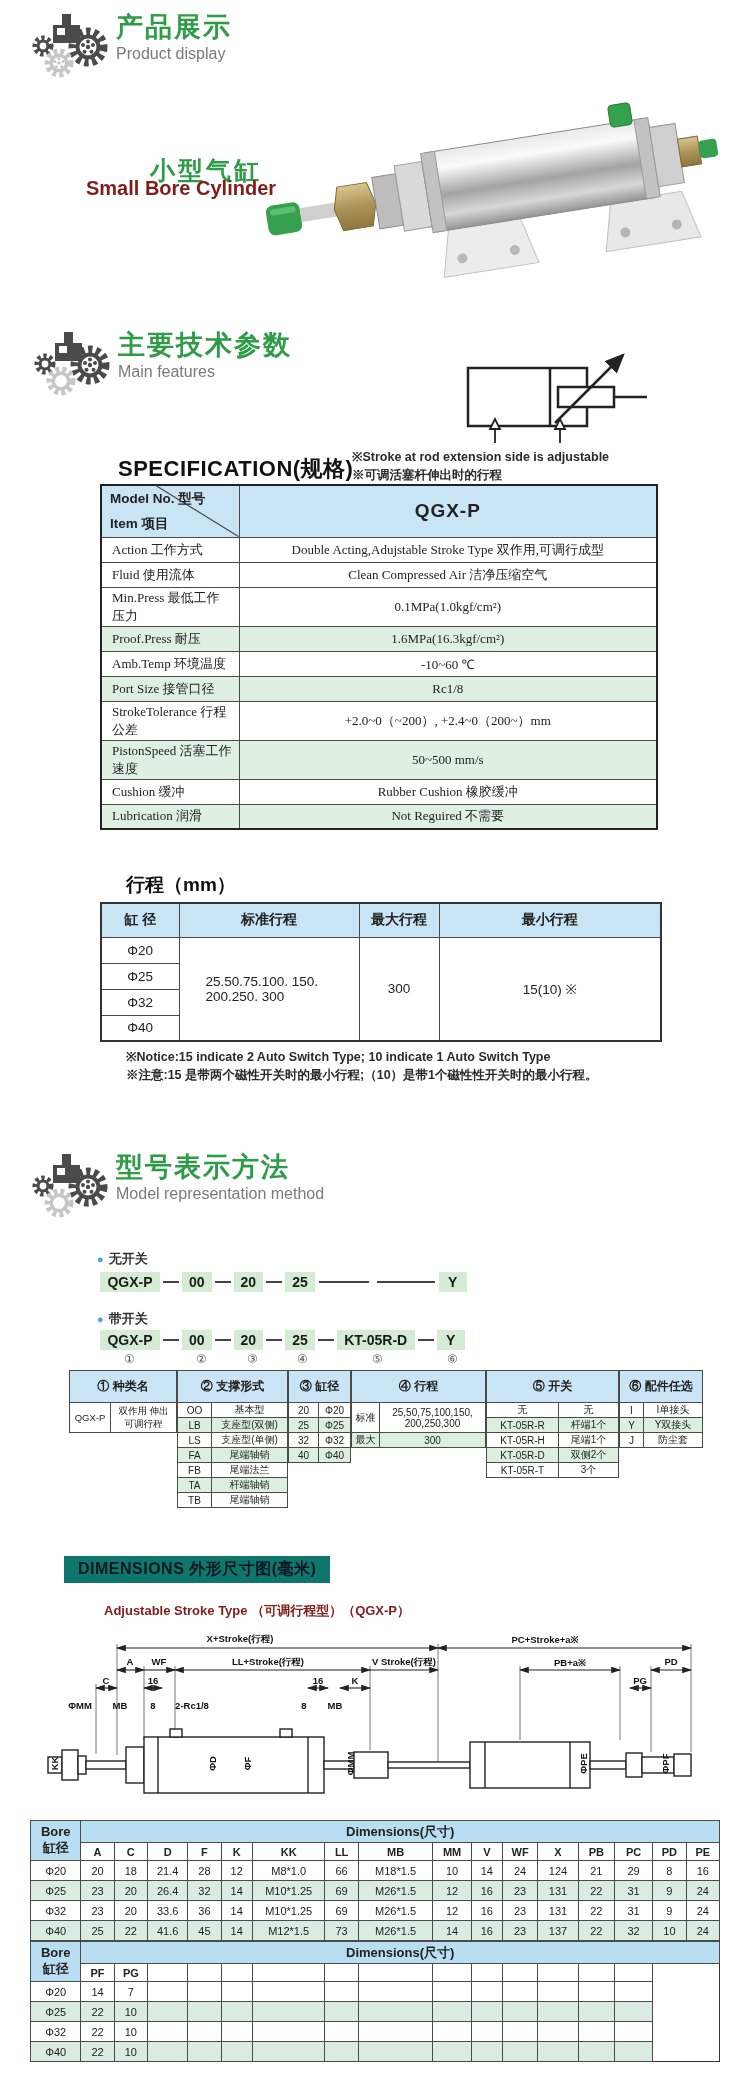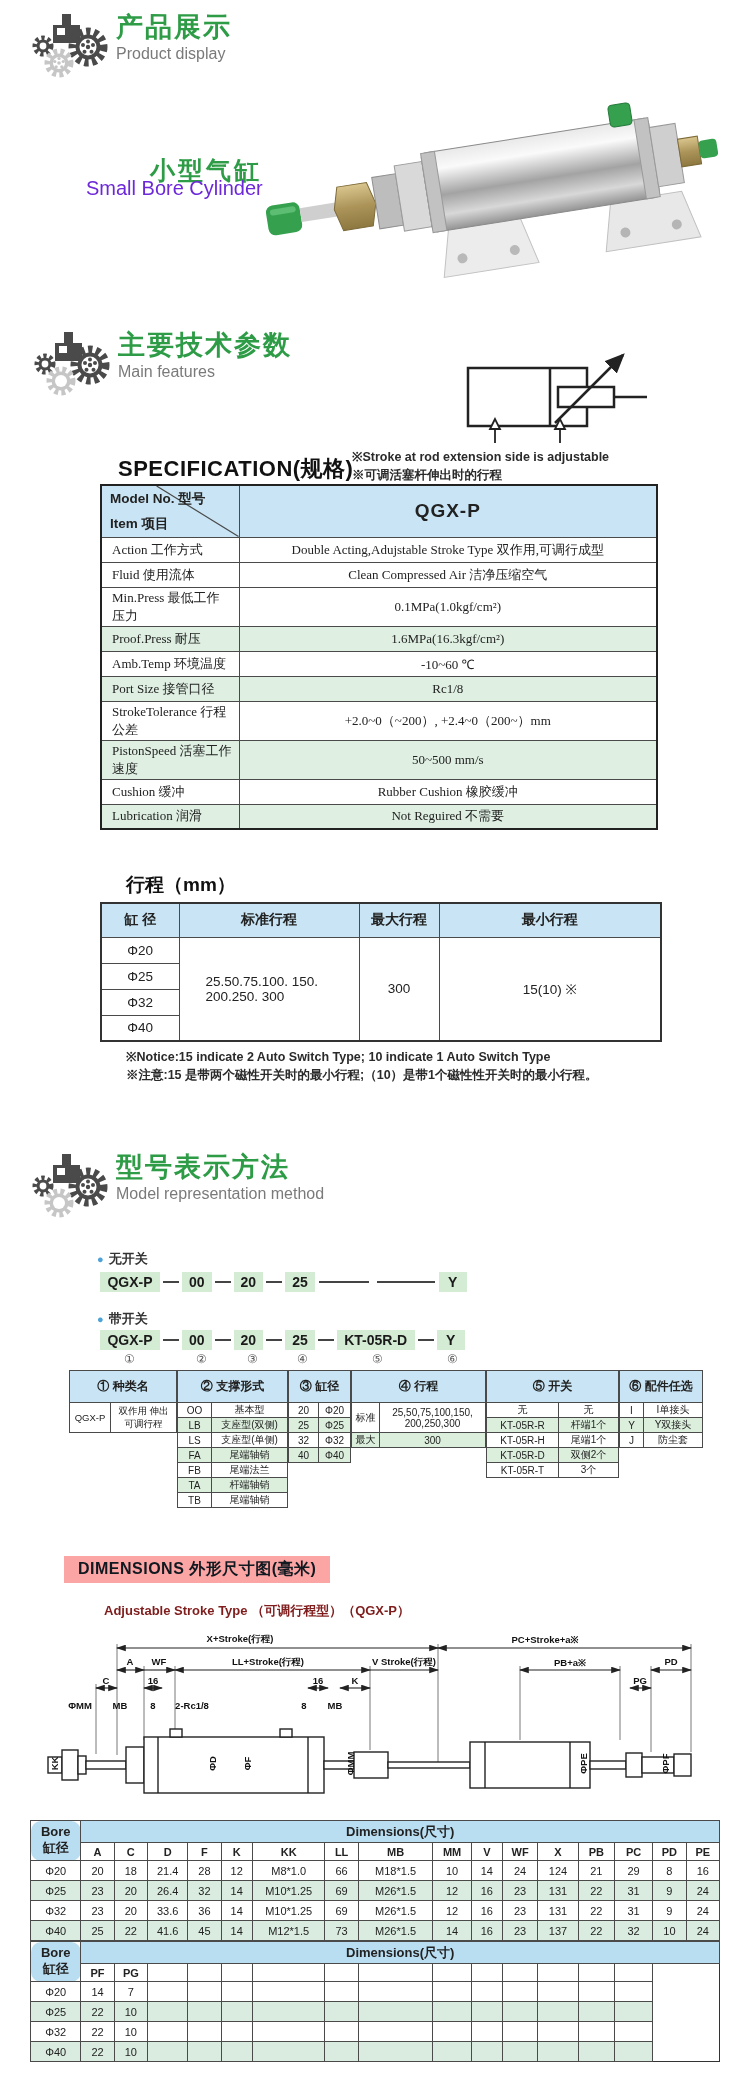--- a/index.html
+++ b/index.html
@@ -7,21 +7,21 @@
   body { font-family:"Liberation Sans", sans-serif; color:#222; }
   .page { position:relative; width:750px; height:2078px; margin:0 auto; background:#fff; overflow:hidden; }
 
   
   .sec-head { position:absolute; display:flex; align-items:flex-start; gap:8px; }
   .sec-text .cn { color:#2e9c46; font-weight:bold; font-size:27px; letter-spacing:2px; line-height:1.15; }
   .sec-text .en { color:#7a7a7a; font-size:16px; margin-top:2px; }
 
   .abs { position:absolute; }
   .product-cn { color:#2e9c46; font-weight:bold; font-size:25px; letter-spacing:3px; }
-  .product-en { color:#6d28d9; font-weight:normal; font-size:20px;text-align:right; }
+  .product-en { color:#7f1d1d; font-weight:bold; font-size:20px;text-align:right; }
 
   .note-line { font-size:12.5px; color:#2a2a2a; font-weight:bold; line-height:1.45; }
 
   .spec-title { font-size:22px; font-weight:bold; color:#111; letter-spacing:.5px; }
 
   
   table { border-collapse:collapse; }
   .spec-table { width:558px; font-size:13px; table-layout:fixed; }
   .spec-table th, .spec-table td { border:1px solid #4a4a4a; }
   .spec-table thead th { background:#c9e5f5; height:52px; padding:0; }
@@ -57,35 +57,35 @@
   .bd-wrap { position:absolute; display:flex; align-items:flex-start; }
   .bd-wrap table { table-layout:fixed; font-size:10px; }
   .bd-wrap th, .bd-wrap td { border:1px solid #4a4a4a; text-align:center; }
   .bd-wrap thead th { background:#c9e5f5; height:32px; font-size:12px; font-weight:bold; }
   .bd-wrap tbody td { height:15px; padding:0 1px; }
   .bd-wrap tbody tr:nth-child(even) td { background:#dcefdd; }
   .bd-kind tbody td { height:30px; font-size:9.5px; }
   .bd-stroke tbody tr:first-child td { height:30px; }
 
   
-  .dim-banner { background:#fca5a5; color:#101820; font-weight:bold; font-size:16px; padding:3px 14px; letter-spacing:.5px; }
+  .dim-banner { background:#0f766e; color:#101820; font-weight:bold; font-size:16px; padding:3px 14px; letter-spacing:.5px; }
   .dim-subtitle { font-size:13px; font-weight:bold; color:#7f1d1d; }
 
   
   .drawing { position:absolute; }
   .drawing svg { position:absolute; inset:0; }
   .dlab { position:absolute; font-size:9.5px; font-weight:bold; color:#111; white-space:nowrap; transform:translateX(-50%); }
   .dlab.vert { transform:translateX(-50%) rotate(-90deg); }
 
   
   .dims-block { position:absolute; width:690px; }
   .dims-block table { width:690px; table-layout:fixed; font-size:11px; border:1px solid #333; }
   .dims-block th, .dims-block td { border:1px solid #4a4a4a; text-align:center; }
   .dims-block .blue { background:#b9ddf1; font-weight:bold; }
-  .dims-block .bore-h { font-size:11.5px;border-radius:10px; }
+  .dims-block .bore-h { font-size:11.5px; }
   .dims-block thead tr.band th { height:22px; font-size:13px; }
   .dims-block thead tr.cols th { height:18px; background:#fff; font-weight:bold; }
   .dims-block tbody td { height:20px; }
   .dims-block tbody tr:nth-child(even) td { background:#d9ecdf; }
 </style>
 </head>
 <body>
 
 <div class="page">
 

